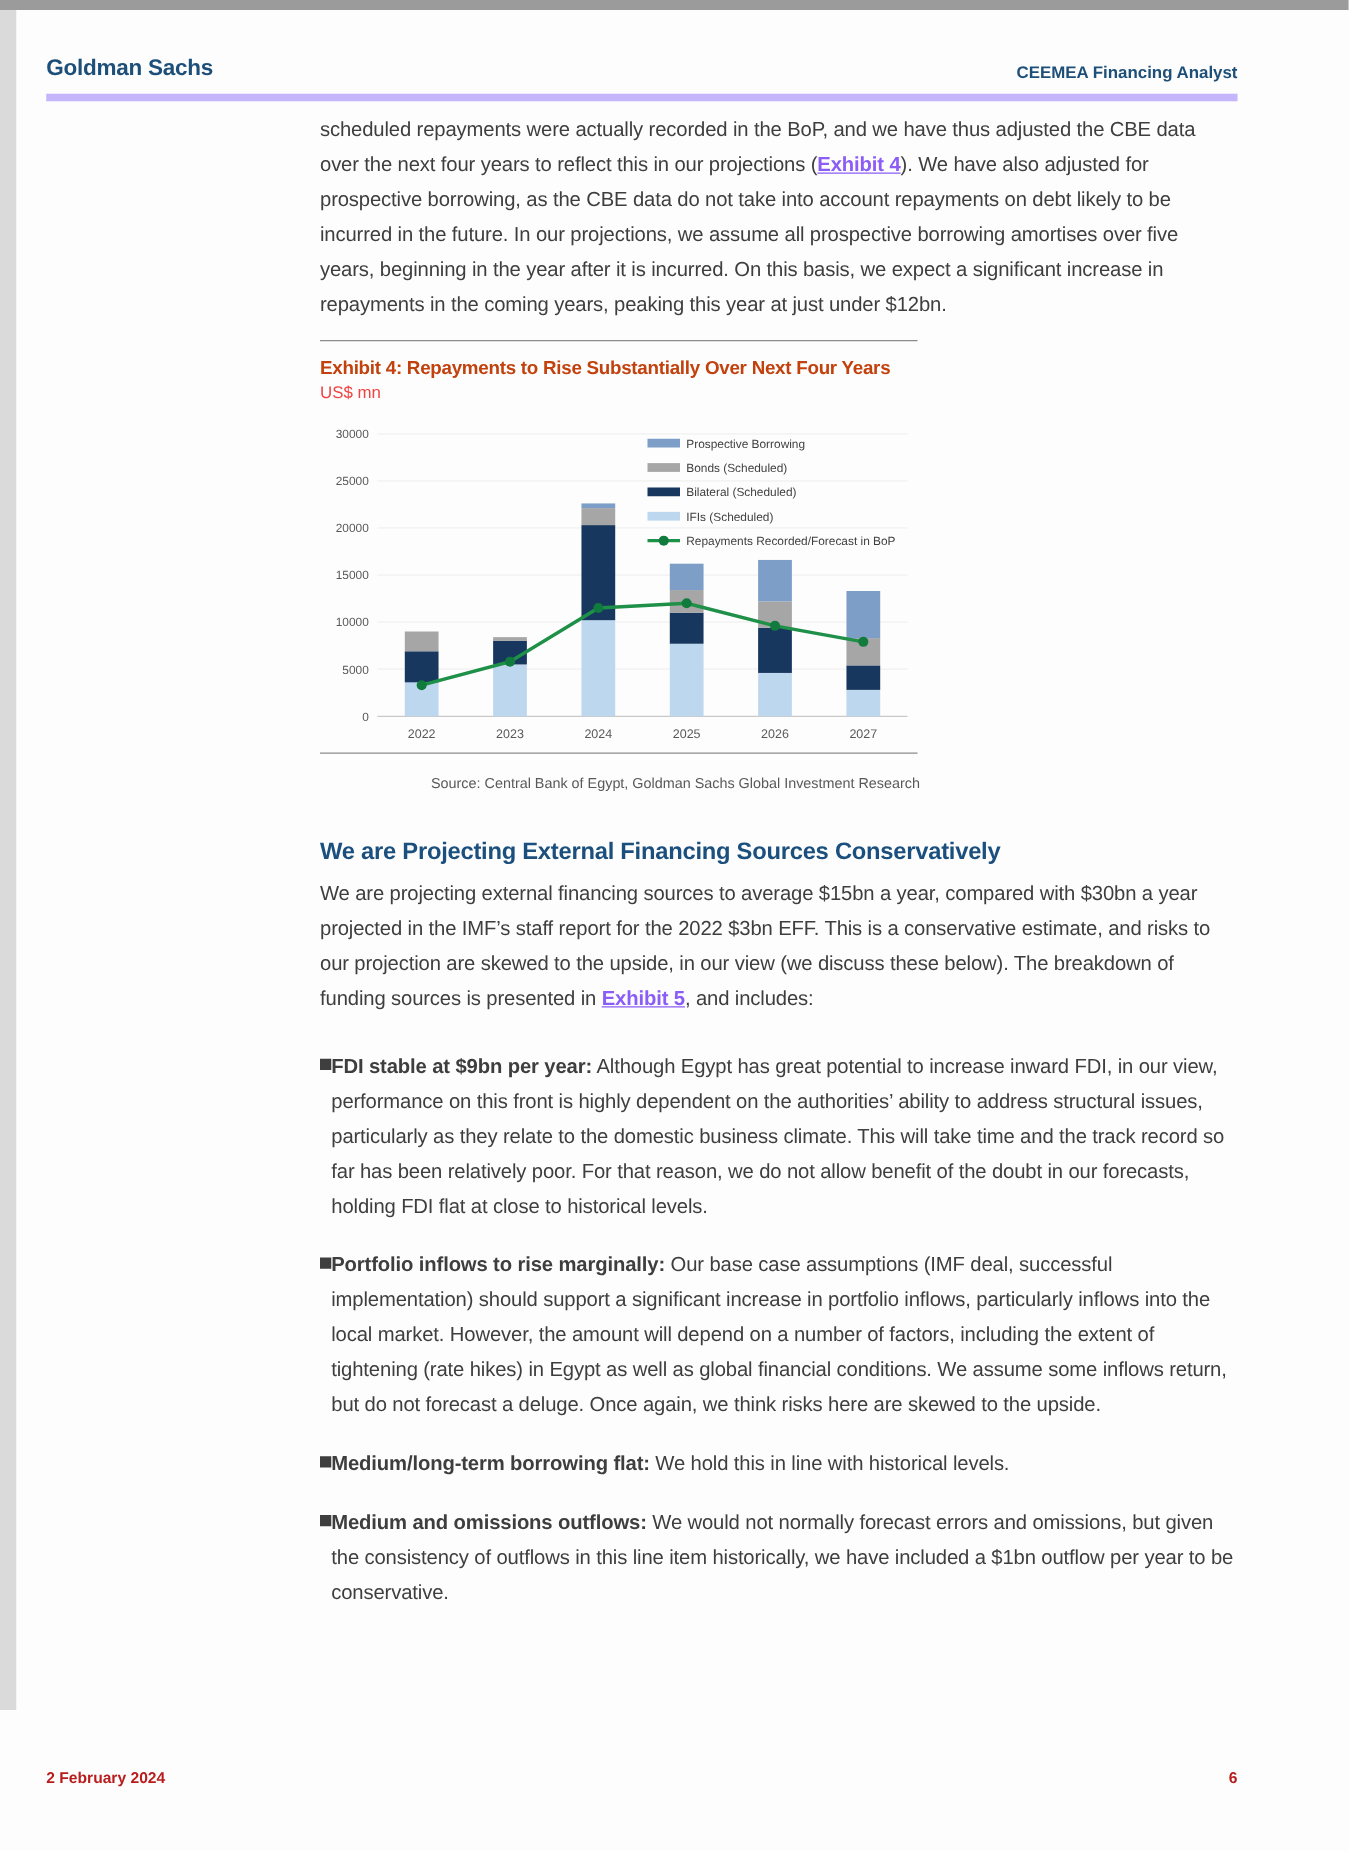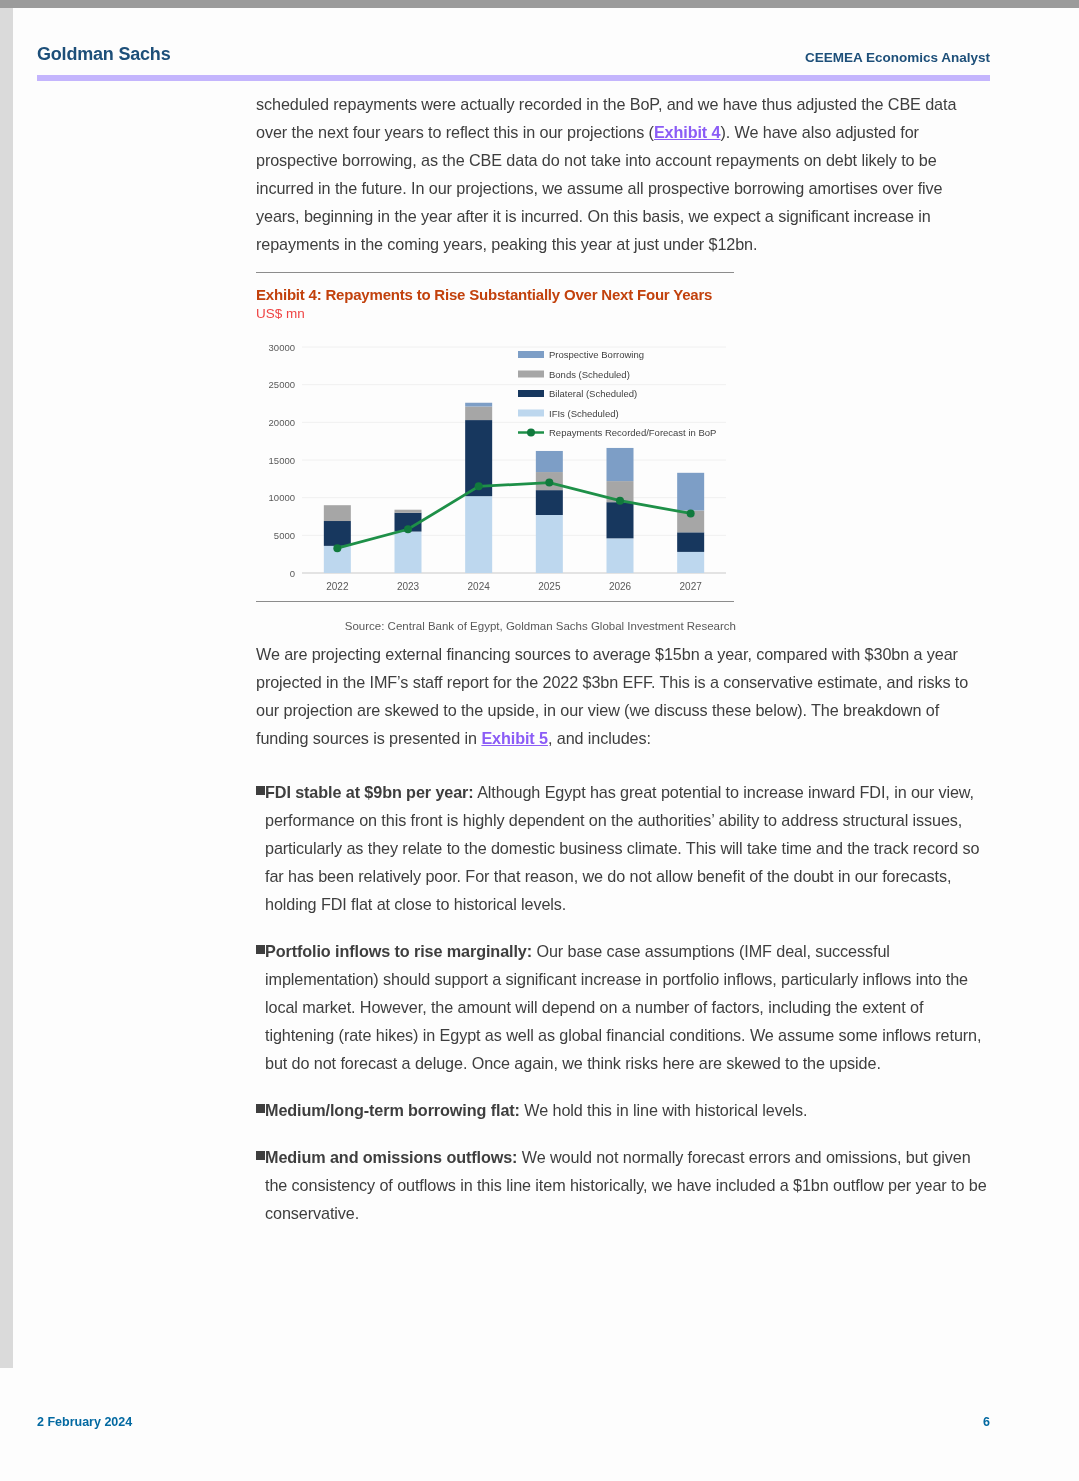--- a/index.html
+++ b/index.html
@@ -28,32 +28,32 @@
   .section-heading { font-size:19px; font-weight:700; color:#1a4f7e; margin-top:38px; letter-spacing:-0.2px; }
   .section-para { margin-top:8px; }
 
   .bullets { margin-top:26px; }
   .bullet { display:flex; margin-bottom:19px; }
   .bullet-marker { flex:0 0 auto; width:9px; height:9px; background:#3e3e3e; margin-top:8px; }
   .bullet-body { }
   .bullet-lead { font-weight:700; }
 
   .footer { position:absolute; left:37px; width:953px; top:1415px; display:flex;
-            justify-content:space-between; font-size:12.5px; font-weight:700; color:#0369a1; }
+            justify-content:space-between; font-size:12.5px; font-weight:700; color:#b91c1c; }
 </style>
 </head>
 <body>
 
 <div class="page">
   <div class="frame-top"></div>
   <div class="frame-left"></div>
 
   <div class="header">
     <span class="brand">Goldman Sachs</span>
-    <span class="pub">CEEMEA Economics Analyst</span>
+    <span class="pub">CEEMEA Financing Analyst</span>
   </div>
 
   <div class="content">
 
     <p class="body-text" style="margin:0;"><span>scheduled repayments were actually recorded in the BoP, and we have thus adjusted the CBE data over the next four years to reflect this in our projections (</span><a class="inline-link">Exhibit 4</a><span>). We have also adjusted for prospective borrowing, as the CBE data do not take into account repayments on debt likely to be incurred in the future. In our projections, we assume all prospective borrowing amortises over five years, beginning in the year after it is incurred. On this basis, we expect a significant increase in repayments in the coming years, peaking this year at just under $12bn.</span></p>
 
     <div class="exhibit">
       <hr class="rule">
       <div class="ex-title">Exhibit 4: Repayments to Rise Substantially Over Next Four Years</div>
       <div class="ex-unit">US$ mn</div>
@@ -116,20 +116,21 @@
           <rect x="262" y="74.5" width="26" height="7" fill="#BDD7EE"></rect>
           <text x="293" y="81.5" font-size="9.5" fill="#3f3f3f" font-family="Liberation Sans, sans-serif">IFIs (Scheduled)</text>
           <line x1="262" y1="97.5" x2="288" y2="97.5" stroke="#1E9048" stroke-width="2.5"></line>
           <circle cx="275" cy="97.5" r="4" fill="#117A3D"></circle>
           <text x="293" y="101" font-size="9.5" fill="#3f3f3f" font-family="Liberation Sans, sans-serif">Repayments Recorded/Forecast in BoP</text>
         </svg>
       <hr class="rule">
       <p class="ex-source">Source: Central Bank of Egypt, Goldman Sachs Global Investment Research</p>
     </div>
 
+    <div class="section-heading">We are Projecting External Financing Sources Conservatively</div>
 
     <p class="body-text section-para"><span>We are projecting external financing sources to average $15bn a year, compared with $30bn a year projected in the IMF’s staff report for the 2022 $3bn EFF.  This is a conservative estimate, and risks to our projection are skewed to the upside, in our view (we discuss these below). The breakdown of funding sources is presented in </span><a class="inline-link">Exhibit 5</a><span>, and includes:</span></p>
 
     <div class="bullets">
       <div class="bullet">
         <span class="bullet-marker"></span>
         <span class="bullet-body body-text"><b class="bullet-lead">FDI stable at $9bn per year:</b><span> Although Egypt has great potential to increase inward FDI, in our view, performance on this front is highly dependent on the authorities’ ability to address structural issues, particularly as they relate to the domestic business climate. This will take time and the track record so far has been relatively poor. For that reason, we do not allow benefit of the doubt in our forecasts, holding FDI flat at close to historical levels.</span></span>
       </div>
       <div class="bullet">
         <span class="bullet-marker"></span>

